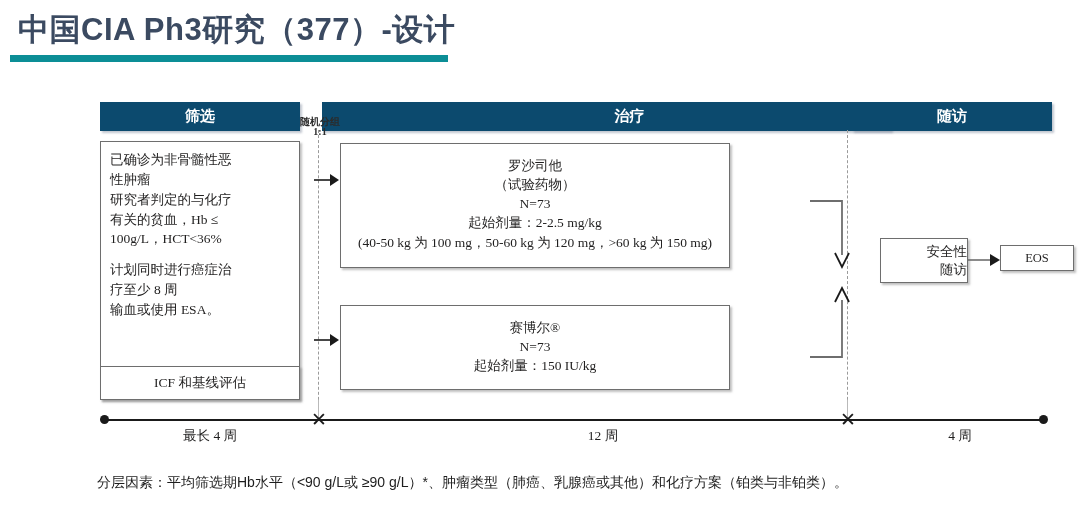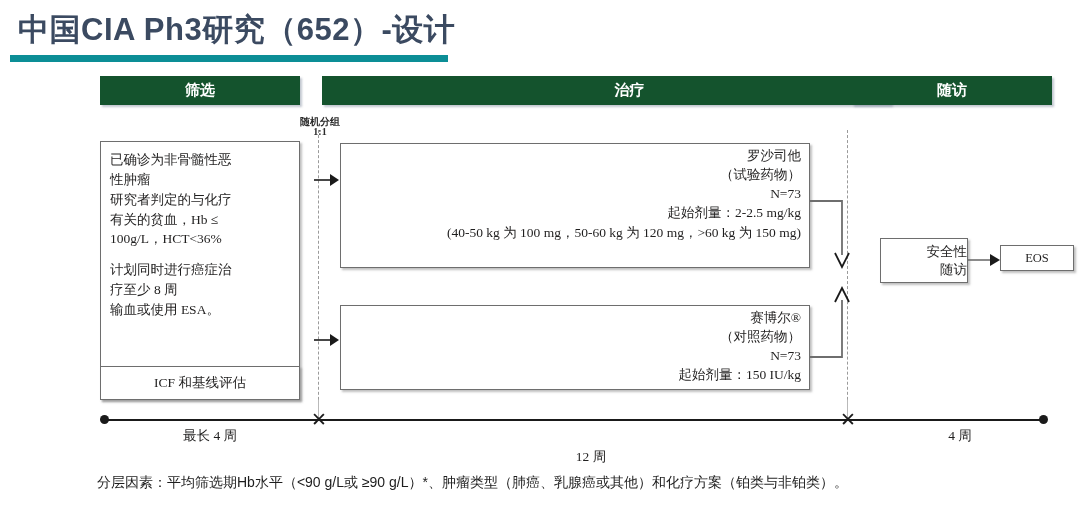--- a/index.html
+++ b/index.html
@@ -17,22 +17,22 @@
     font-weight:bold;font-size:31px;letter-spacing:.5px;
     color:#3b4a61;white-space:nowrap;
   }
   .title-rule{
     position:absolute;left:10px;top:55px;width:438px;height:7px;
     background:#0c8e96;
   }
 
   
   .bar{
-    position:absolute;top:76px;height:29px;
-    background:#14532d;
+    position:absolute;top:102px;height:29px;
+    background:#0c4a6e;
     box-shadow:2px 2px 2px rgba(120,130,150,.45);
     color:#ffffff;
     font-family:"Liberation Sans","DejaVu Sans",sans-serif;
     font-size:15px;font-weight:bold;
     display:flex;align-items:center;justify-content:center;
   }
   .bar-screen{left:100px;width:200px;}
   .bar-treat{left:322px;width:523px;padding-left:46px;}
   .bar-follow{left:852px;width:200px;}
 
@@ -67,23 +67,23 @@
   .crit p{margin:0;}
   .crit .gap{height:11px;}
 
   .icf{
     left:100px;top:366px;width:200px;height:34px;
     display:flex;align-items:center;justify-content:center;
     font-size:13.5px;color:#201f1f;
   }
 
   .arm{
-    left:340px;width:470px;
-    text-align:right;font-size:13.5px;line-height:1.42;color:#201f1f;
-    padding:2px 8px;
+    left:340px;width:390px;
+    text-align:center;font-size:13.5px;line-height:1.42;color:#201f1f;
+    padding:12px 8px;
   }
   .arm-a{top:143px;height:125px;}
   .arm-b{top:305px;height:85px;}
   .arm .ln{margin:0;}
 
   .safety{
     left:880px;top:238px;width:88px;height:45px;
     display:flex;flex-direction:column;align-items:flex-end;justify-content:center;
     font-size:13.5px;line-height:1.3;color:#201f1f;
   }
@@ -122,21 +122,21 @@
     position:absolute;left:97px;top:474px;
     font-family:"Liberation Sans","DejaVu Sans",sans-serif;
     font-size:14px;color:#1d1d1d;white-space:nowrap;
   }
 </style>
 </head>
 <body>
 
 <div class="slide">
 
-  <div class="title">中国CIA Ph3研究（652）-设计</div>
+  <div class="title">中国CIA Ph3研究（377）-设计</div>
   <div class="title-rule"></div>
 
   <div class="bar bar-screen">筛选</div>
   <div class="bar bar-treat">治疗</div>
   <div class="bar bar-follow">随访</div>
 
   <div class="rand">
     <div>随机分组</div>
     <div class="r2">1:1</div>
   </div>
@@ -170,21 +170,20 @@
   <div class="box arm arm-a">
     <p class="ln">罗沙司他</p>
     <p class="ln">（试验药物）</p>
     <p class="ln">N=73</p>
     <p class="ln">起始剂量：2-2.5 mg/kg</p>
     <p class="ln">(40-50 kg 为 100 mg，50-60 kg 为 120 mg，&gt;60 kg 为 150 mg)</p>
   </div>
 
   <div class="box arm arm-b">
     <p class="ln">赛博尔®</p>
-    <p class="ln">（对照药物）</p>
     <p class="ln">N=73</p>
     <p class="ln">起始剂量：150 IU/kg</p>
   </div>
 
   <svg class="arw" style="left:810px;top:195px;" width="44" height="85">
     <path d="M0 6 H32 V60" stroke="#6e6e6e" stroke-width="1.8" fill="none"></path>
     <polyline points="25,58 32,72 39,58" stroke="#1a1a1a" stroke-width="1.8" fill="none"></polyline>
   </svg>
   <svg class="arw" style="left:810px;top:278px;" width="44" height="85">
     <path d="M0 79 H32 V22" stroke="#6e6e6e" stroke-width="1.8" fill="none"></path>
@@ -204,18 +203,18 @@
   <div class="box eos">EOS</div>
 
   <div class="tl-line"></div>
   <div class="tl-dot tl-dot-l"></div>
   <div class="tl-dot tl-dot-r"></div>
   <div class="tl-tick" style="left:318px;top:400px;height:19px;"></div>
   <div class="tl-tick" style="left:847px;top:400px;height:19px;"></div>
   <div class="tl-x" style="left:311px;">✕</div>
   <div class="tl-x" style="left:840px;">✕</div>
   <div class="tl-lbl" style="left:120px;width:180px;">最长 4 周</div>
-  <div class="tl-lbl" style="left:496px;width:190px;margin-top:21px;">12 周</div>
+  <div class="tl-lbl" style="left:508px;width:190px;">12 周</div>
   <div class="tl-lbl" style="left:880px;width:160px;">4 周</div>
 
   <div class="foot">分层因素：平均筛选期Hb水平（&lt;90 g/L或 ≥90 g/L）*、肿瘤类型（肺癌、乳腺癌或其他）和化疗方案（铂类与非铂类）。</div>
 
 </div>
 
 </body></html>

